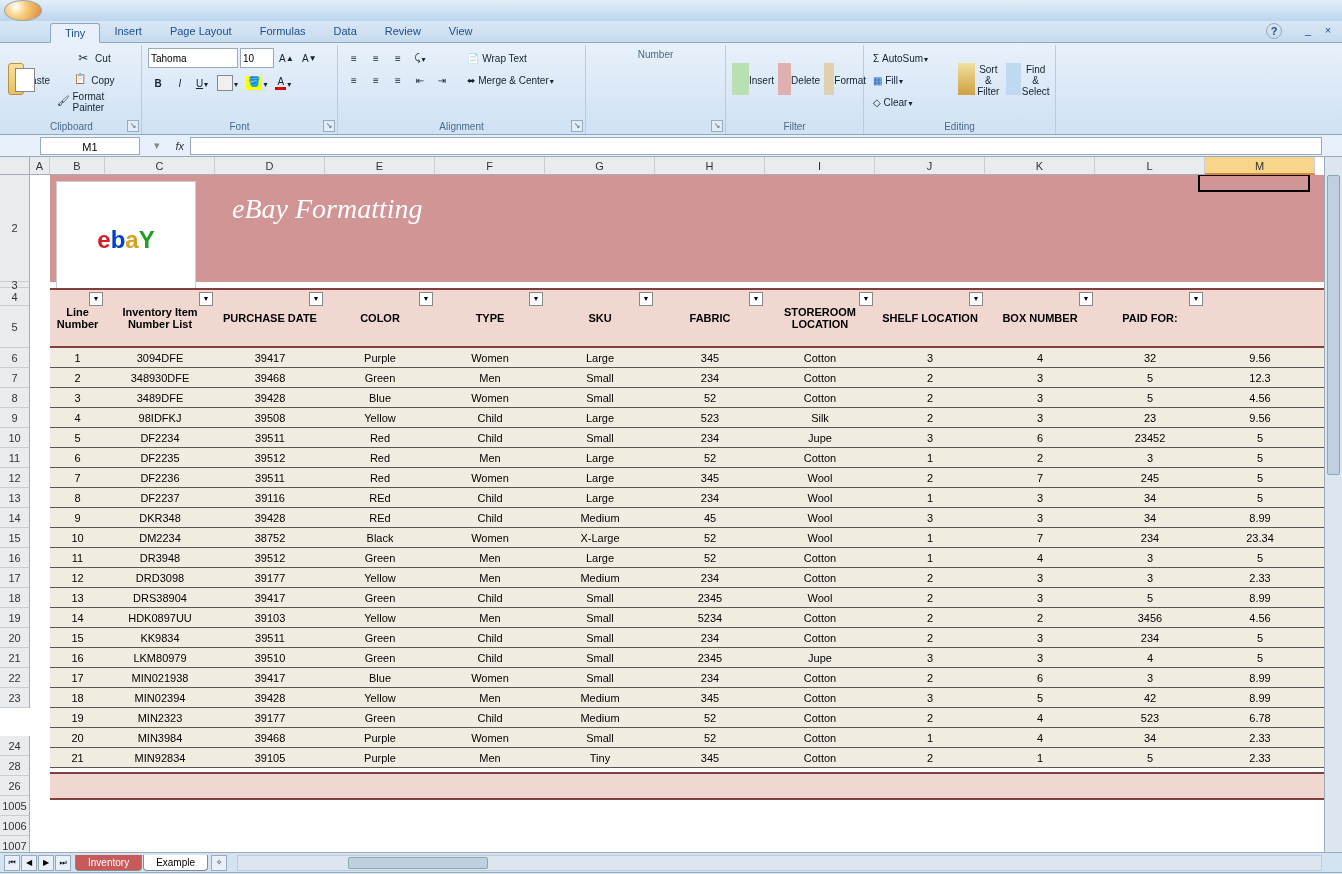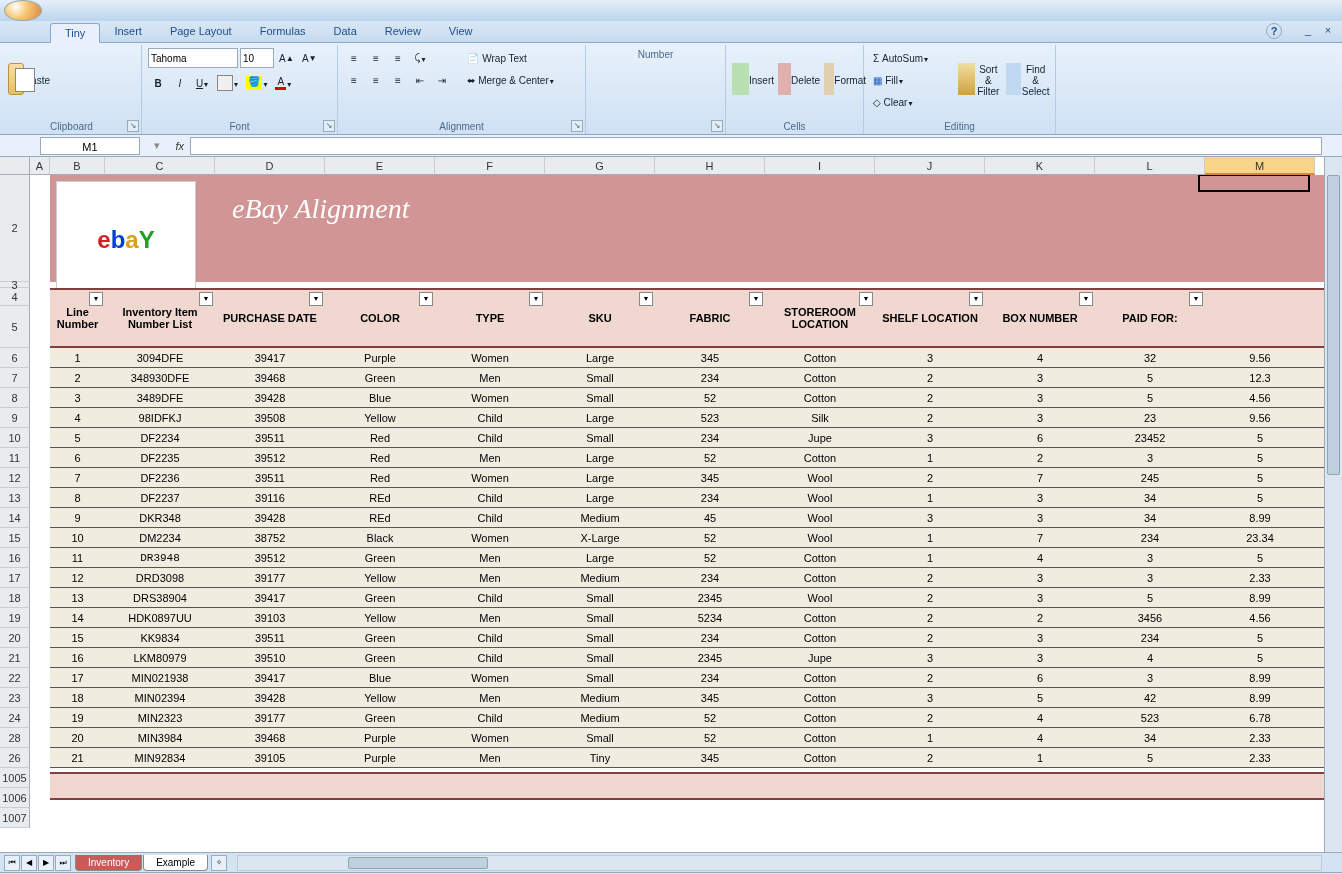--- a/index.html
+++ b/index.html
@@ -116,20 +116,25 @@
   </div>
 </div>
 
 <div class="ribbon">
 
   <div class="group" style="width:140px">
     <div class="group-body">
       <div class="big-btn">
         <div class="icon paste-icon"></div>
         <span>Paste</span>
+      </div>
+      <div class="stack">
+        <div class="sbtn"><span class="scissors clip-icon"></span>&nbsp;<span>Cut</span></div>
+        <div class="sbtn"><span class="clip-icon">📋</span>&nbsp;<span>Copy</span></div>
+        <div class="sbtn"><span class="clip-icon">🖌</span>&nbsp;<span>Format Painter</span></div>
       </div>
     </div>
     <div class="group-label">Clipboard</div>
     <div class="dialog-launcher">↘</div>
   </div>
 
   <div class="group" style="width:196px">
     <div class="group-body stack" style="gap:3px">
       <div class="small-row">
         <input class="combo" style="width: 90px;" value="Tahoma">
@@ -207,21 +212,21 @@
         </div>
       <div class="big-btn">
           <div class="icon" style="background:#e0b0b0"></div>
           <span>Delete</span>
         </div>
       <div class="big-btn">
           <div class="icon" style="background:#e0d0b0"></div>
           <span>Format</span>
         </div>
     </div>
-    <div class="group-label">Cells</div>
+    <div class="group-label">Filter</div>
   </div>
 
   <div class="group" style="width:192px">
     <div class="group-body">
       <div class="stack">
         <div class="sbtn" style="justify-content:flex-start;width:84px">Σ&nbsp;<span>AutoSum</span><span class="arrow-down"></span></div>
         <div class="sbtn" style="justify-content:flex-start;width:84px"><span style="color:#2060c0">▦</span>&nbsp;<span>Fill</span><span class="arrow-down"></span></div>
         <div class="sbtn" style="justify-content:flex-start;width:84px"><span>◇</span>&nbsp;<span>Clear</span><span class="arrow-down"></span></div>
       </div>
       <div class="big-btn" style="width:44px">
@@ -283,34 +288,34 @@
           <div class="row-h" style="height: 20px; line-height: 20px;">14</div>
           <div class="row-h" style="height: 20px; line-height: 20px;">15</div>
           <div class="row-h" style="height: 20px; line-height: 20px;">16</div>
           <div class="row-h" style="height: 20px; line-height: 20px;">17</div>
           <div class="row-h" style="height: 20px; line-height: 20px;">18</div>
           <div class="row-h" style="height: 20px; line-height: 20px;">19</div>
           <div class="row-h" style="height: 20px; line-height: 20px;">20</div>
           <div class="row-h" style="height: 20px; line-height: 20px;">21</div>
           <div class="row-h" style="height: 20px; line-height: 20px;">22</div>
           <div class="row-h" style="height: 20px; line-height: 20px;">23</div>
-          <div class="row-h" style="height: 20px; line-height: 20px;">24</div>
+          <div class="row-h" style="height: 20px; line-height: 20px; margin-top: 28px;">24</div>
           <div class="row-h" style="height: 20px; line-height: 20px;">28</div>
           <div class="row-h" style="height: 20px; line-height: 20px;">26</div>
           <div class="row-h" style="height: 20px; line-height: 20px;">1005</div>
           <div class="row-h" style="height: 20px; line-height: 20px;">1006</div>
           <div class="row-h" style="height: 20px; line-height: 20px;">1007</div>
         </div>
       <div class="grid-body" style="flex:1">
 
         <div class="doc-title">
           <div class="logo">
             <span class="logo-text"><span class="e">e</span><span class="b">b</span><span class="a">a</span><span class="y">Y</span></span>
           </div>
-          <h1>eBay Alignment</h1>
+          <h1>eBay Formatting</h1>
         </div>
 
         <div class="table-area">
           <div class="thead" id="thead">
               <div class="th" style="width: 55px;">Line Number<div class="filter-btn">▼</div></div>
               <div class="th" style="width: 110px;">Inventory Item Number List<div class="filter-btn">▼</div></div>
               <div class="th" style="width: 110px;">PURCHASE DATE<div class="filter-btn">▼</div></div>
               <div class="th" style="width: 110px;">COLOR<div class="filter-btn">▼</div></div>
               <div class="th" style="width: 110px;">TYPE<div class="filter-btn">▼</div></div>
               <div class="th" style="width: 110px;">SKU<div class="filter-btn">▼</div></div>
@@ -456,21 +461,21 @@
                 <div class="td" style="width: 110px;">X-Large</div>
                 <div class="td" style="width: 110px;">52</div>
                 <div class="td" style="width: 110px;">Wool</div>
                 <div class="td" style="width: 110px;">1</div>
                 <div class="td" style="width: 110px;">7</div>
                 <div class="td" style="width: 110px;">234</div>
                 <div class="td" style="width: 110px;">23.34</div>
               </div>
               <div class="tr">
                 <div class="td" style="width: 55px;">11</div>
-                <div class="td" style="width: 110px; font-family: Liberation Mono, monospace;">DR3948</div>
+                <div class="td" style="width: 110px;">DR3948</div>
                 <div class="td" style="width: 110px;">39512</div>
                 <div class="td" style="width: 110px;">Green</div>
                 <div class="td" style="width: 110px;">Men</div>
                 <div class="td" style="width: 110px;">Large</div>
                 <div class="td" style="width: 110px;">52</div>
                 <div class="td" style="width: 110px;">Cotton</div>
                 <div class="td" style="width: 110px;">1</div>
                 <div class="td" style="width: 110px;">4</div>
                 <div class="td" style="width: 110px;">3</div>
                 <div class="td" style="width: 110px;">5</div>

